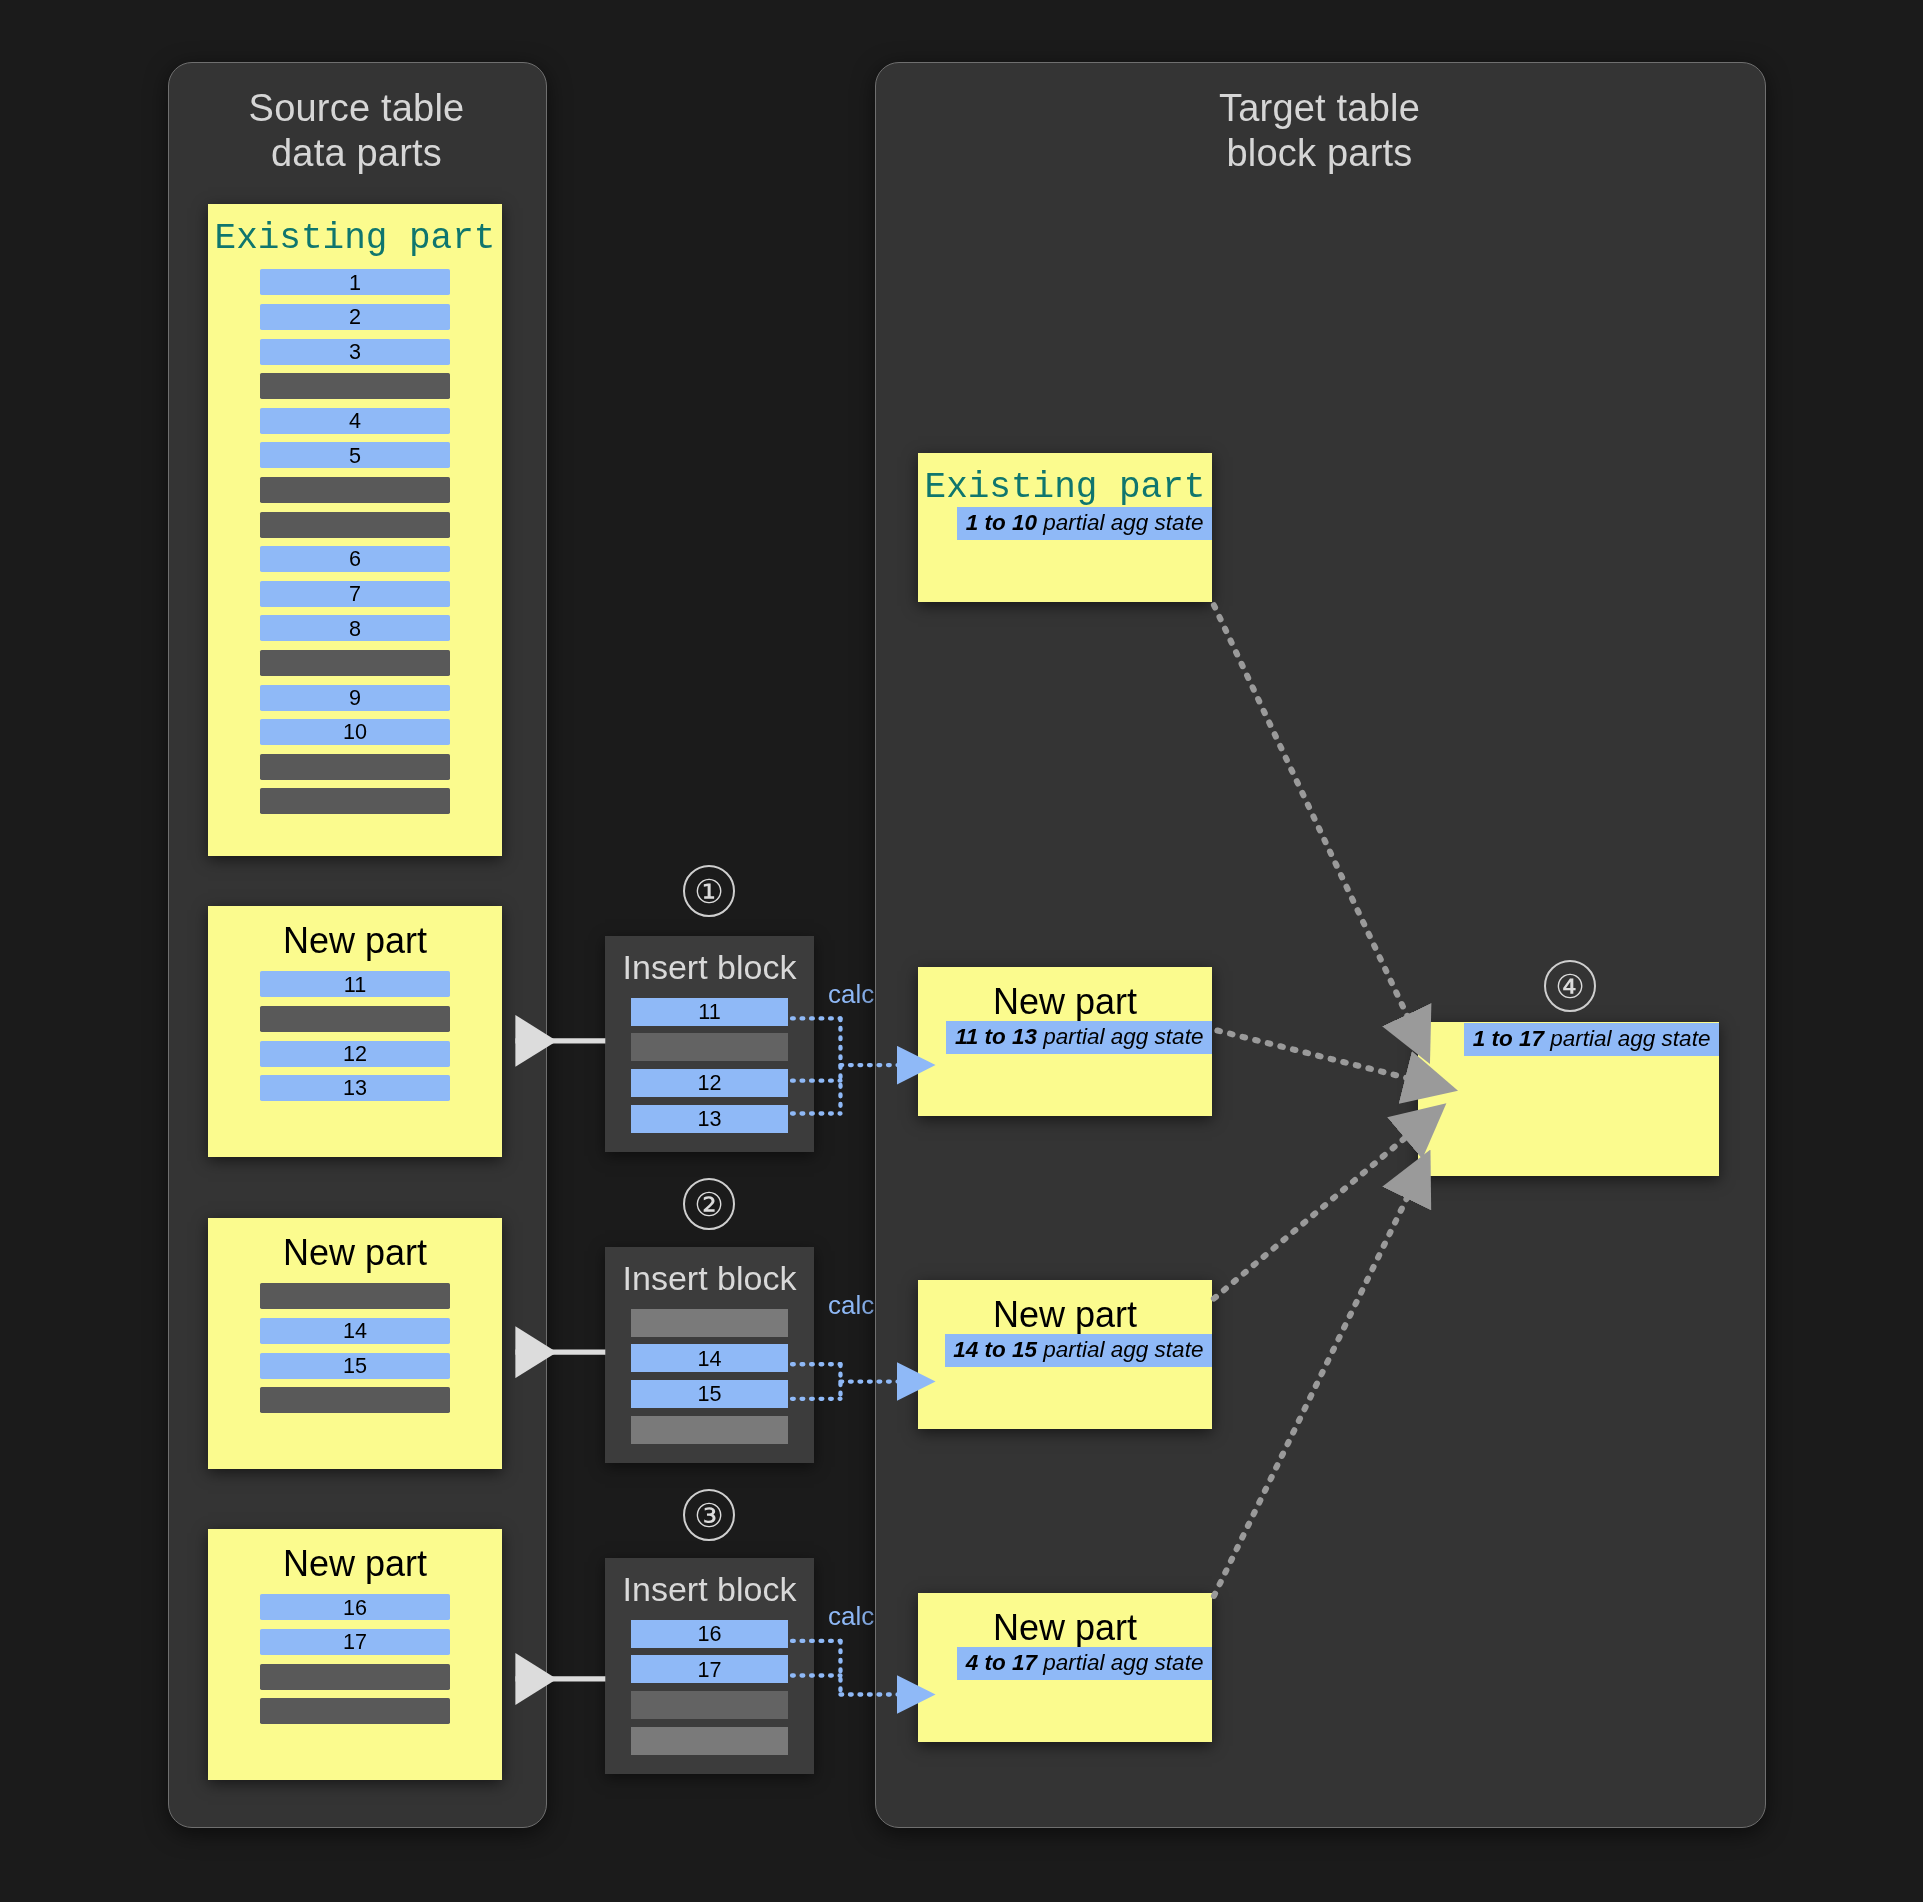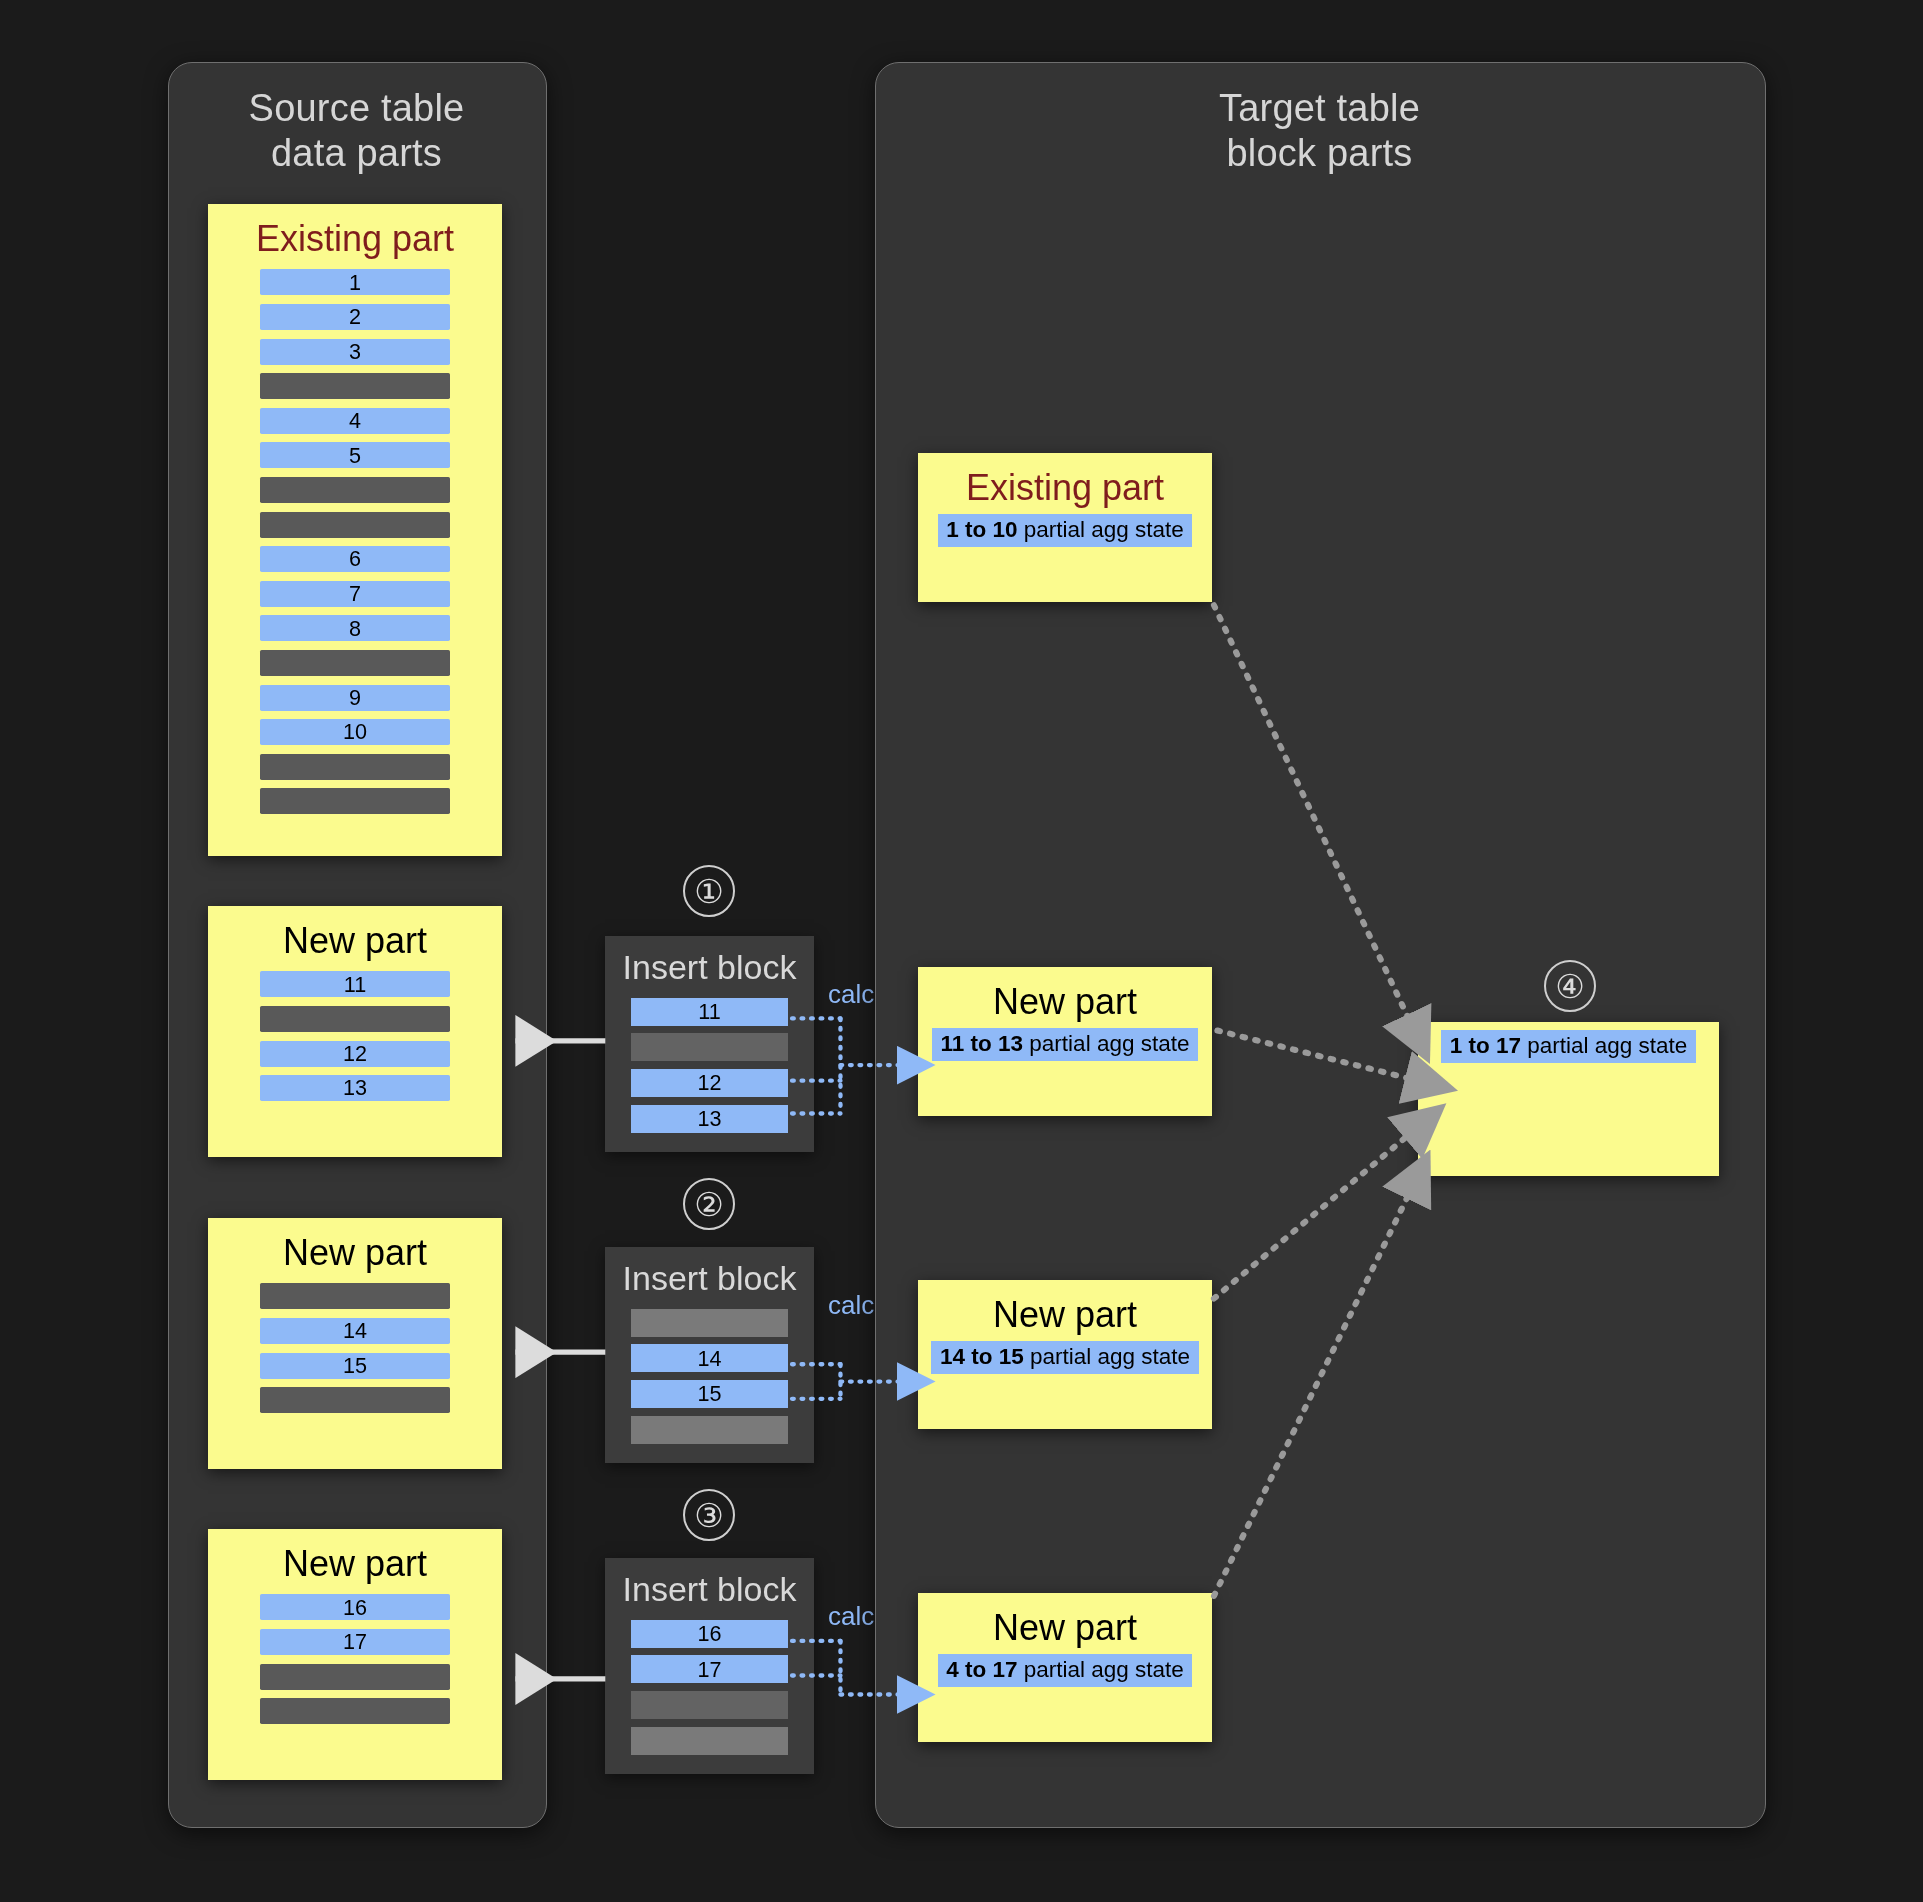--- a/index.html
+++ b/index.html
@@ -36,21 +36,21 @@
     background:#fbfb8e;
     box-shadow:0 4.3px 14px rgba(0,0,0,.55);
   }
   .ybox-title{
     text-align:center;
     font-size:36px;
     line-height:1.05;
     padding-top:15.6px;
     color:#000;
   }
-  .ybox-title.muted{color:#7f1d1d;}
+  .ybox-title.muted{color:#0f766e;font-family:Liberation Mono, monospace;}
 
   .rows{padding:12px 0 12px 0;}
   .row{
     height:26px;
     margin:0 auto 8.6px auto;
     border-radius:1.7px;
     font-size:21.6px;
     color:#000;
     display:flex;align-items:center;justify-content:center;
     line-height:1;
@@ -99,21 +99,21 @@
   .chip{
     background:#8fb9f7;
     display:inline-block;
     color:#000;
     font-size:22.5px;
     padding:2.6px 8.6px 4.3px 8.6px;
     line-height:1.15;
     white-space:nowrap;
   }
   .chip b{font-weight:bold;}
-  .chipwrap{text-align:center;margin-top:8px;}
+  .chipwrap{text-align:right;margin-top:1px;font-style:italic;}
 
   
   .calc{
     position:absolute;
     color:#8fb9f7;
     font-size:26px;
     line-height:1;
   }
 
   svg.overlay{position:absolute;left:0;top:0;width:1923px;height:1902px;pointer-events:none;}

